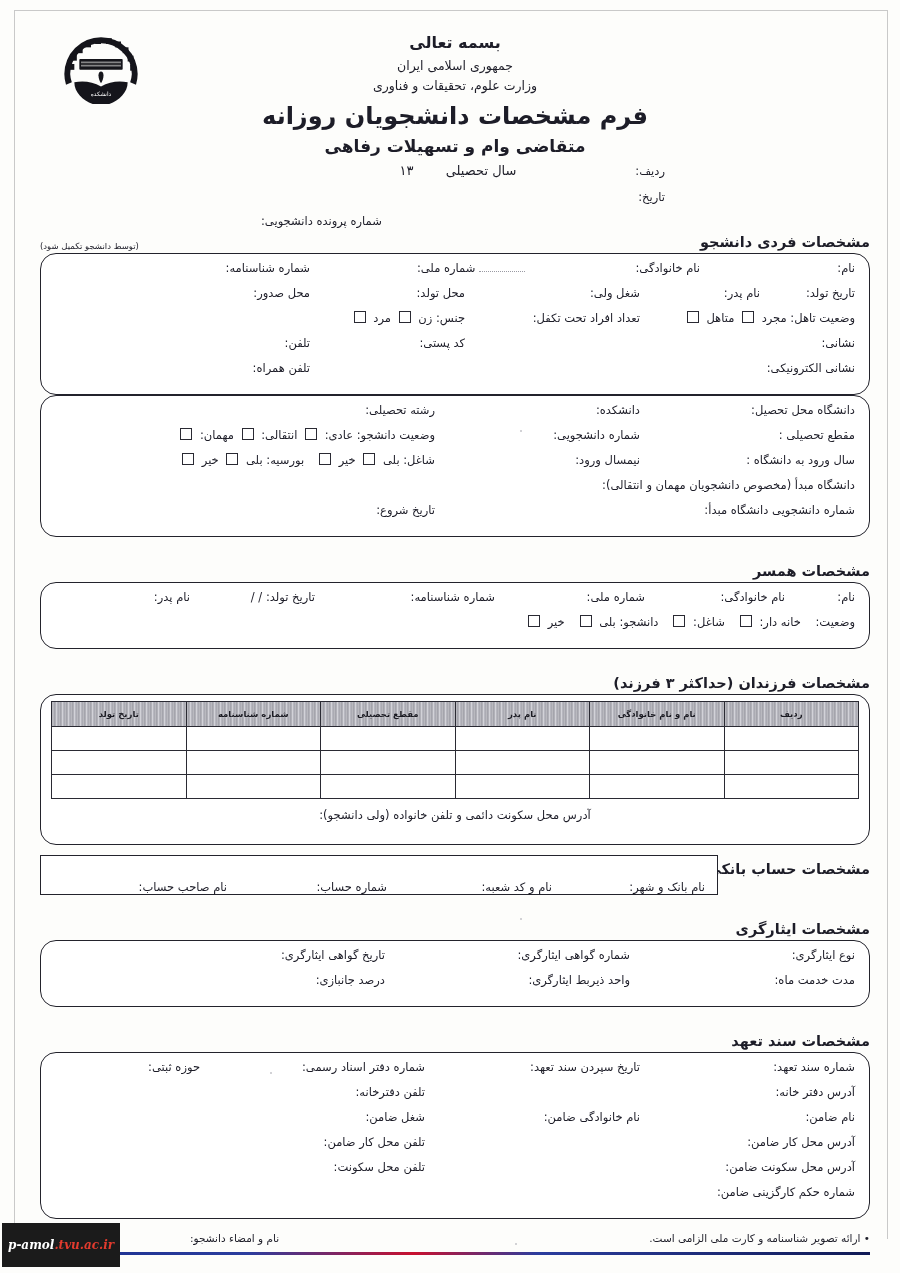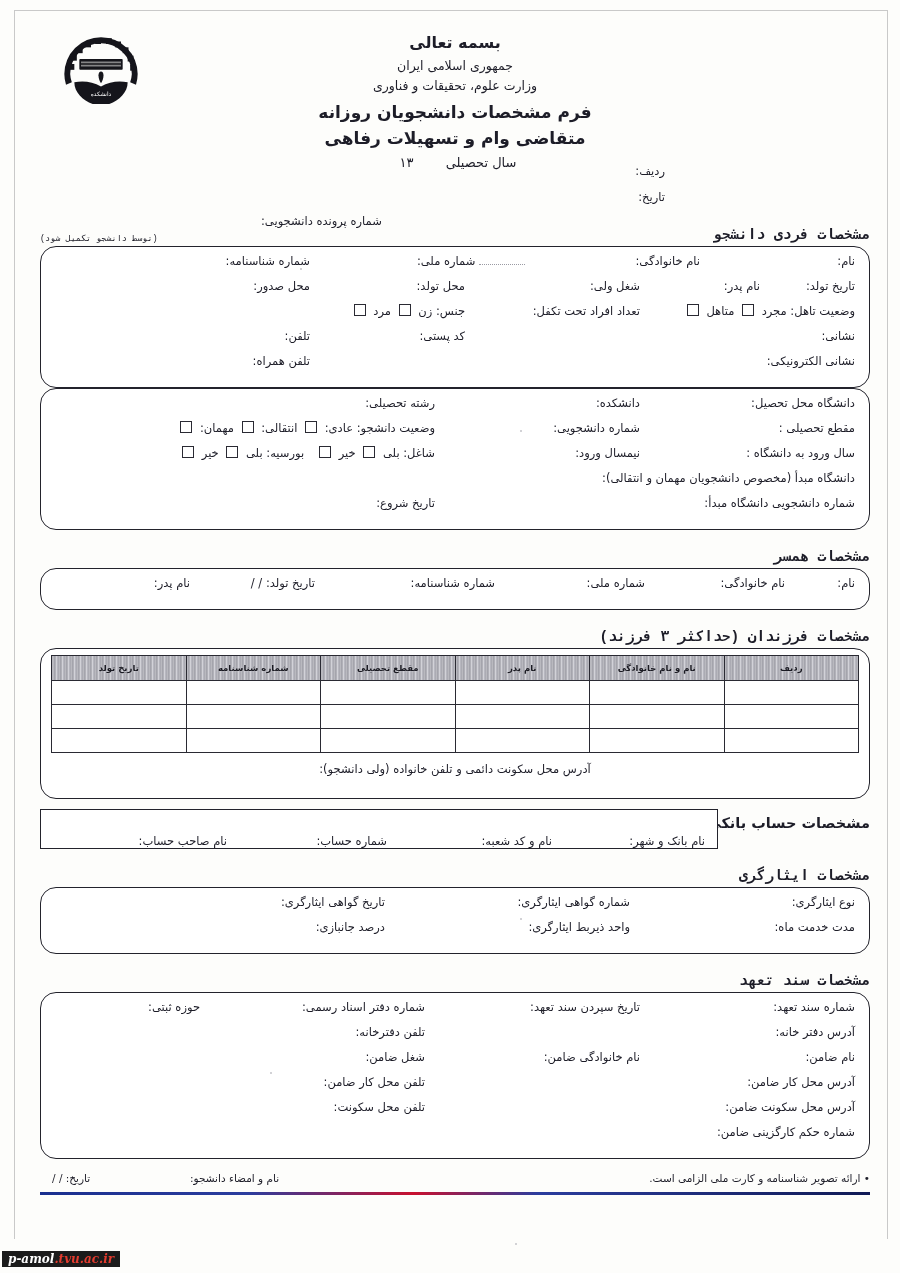--- a/index.html
+++ b/index.html
@@ -20,37 +20,37 @@
   
   .header{position:relative;height:190px;}
   .logo-left{position:absolute;left:18px;top:16px;width:86px;height:80px;}
   .logo-right{position:absolute;right:12px;top:18px;width:140px;height:120px;text-align:center;}
   .logo-right .cap1{font-size:10px;font-weight:bold;color:#24242e;margin-top:1px;letter-spacing:-.3px;}
   .logo-right .cap2{font-size:8.5px;color:#33333d;margin-top:2px;}
   .titles{position:absolute;left:0;right:0;top:15px;text-align:center;}
   .t-basmala{font-size:16px;font-weight:bold;letter-spacing:.5px;}
   .t-line2{font-size:12.5px;margin-top:6px;}
   .t-line3{font-size:12.5px;margin-top:5px;}
-  .t-main1{font-size:17px;font-weight:bold;margin-top:9px;}
+  .t-main1{font-size:24px;font-weight:bold;margin-top:9px;}
   .t-main2{font-size:17px;font-weight:bold;margin-top:6px;}
   .t-year{font-size:13px;margin-top:7px;}
   .t-year .num{letter-spacing:4px;padding:0 28px 0 6px;}
 
   .hdr-fields{position:absolute;right:205px;top:140px;width:120px;font-size:11.5px;line-height:26px;}
   .hdr-fields div{text-align:right;}
   .hdr-file{position:absolute;left:221px;top:196px;font-size:11.5px;}
 
   
   .notice{
     margin:4px 0 0 0;border:2px solid #15151d;padding:5px 10px;
     text-align:center;font-size:11.5px;font-weight:bold;background:#fff;
   }
 
   
-  .sec-title{font-size:14.5px;font-weight:bold;margin:18px 0 3px 0;text-align:right;font-family:Liberation Mono, monospace;}
+  .sec-title{font-size:14.5px;font-weight:bold;margin:26px 0 3px 0;text-align:right;}
   .sec-title .hint{font-size:8.5px;font-weight:normal;float:left;margin-top:7px;}
   .box{
     border:1.3px solid #23232c;border-radius:16px;background:#fff;
     padding:7px 14px 8px 14px;position:relative;
   }
   .row{position:relative;height:25px;font-size:11.5px;}
   .cell{position:absolute;white-space:nowrap;}
   .cb{
     display:inline-block;width:10px;height:10px;border:1.2px solid #2a2a33;
     vertical-align:-1px;margin:0 4px;background:#fff;
@@ -80,21 +80,21 @@
   
   .footer{position:relative;margin-top:11px;height:26px;font-size:10.5px;}
   .foot-note{position:absolute;right:0;top:2px;}
   .foot-sign{position:absolute;left:150px;top:2px;}
   .foot-date{position:absolute;left:12px;top:2px;}
   .foot-rule{position:absolute;left:0;right:0;top:22px;height:3px;
     background:linear-gradient(90deg,#1a2f8f 0%,#2b3d9e 25%,#c8102e 45%,#2b3d9e 60%,#101a55 100%);}
 
   .watermark{
     position:absolute;left:2px;bottom:6px;background:#1b1b1b;color:#fff;
-    font-size:12px;font-style:italic;font-weight:bold;padding:1px 6px;
+    font-size:12px;font-style:italic;font-weight:bold;padding:15px 6px;
     font-family:"DejaVu Serif","Liberation Serif",serif;
   }
   .watermark .red{color:#e23b2e;}
 
   
   .speck{position:absolute;width:2px;height:2px;background:#c3c3c9;border-radius:50%;}
 </style>
 </head>
 <body>
 
@@ -248,20 +248,37 @@
         <span class="cell" style="right:0">نام:</span>
         <span class="cell" style="right:70px">نام خانوادگی:</span>
         <span class="cell" style="right:210px">شماره ملی:</span>
         <span class="cell" style="right:360px">شماره شناسنامه:</span>
         <span class="cell" style="right:540px">
           <span>تاریخ تولد:</span>
           <span>/      /</span>
         </span>
         <span class="cell" style="right:665px">نام پدر:</span>
       </div>
+      <div class="row">
+        <span class="cell" style="right:0">
+          <span>وضعیت:</span>
+          &nbsp;&nbsp;
+          <span>خانه دار:</span>
+          <span class="cb"></span>
+          &nbsp;
+          <span>شاغل:</span>
+          <span class="cb"></span>
+          &nbsp;
+          <span>دانشجو: بلی</span>
+          <span class="cb"></span>
+          &nbsp;
+          <span>خیر</span>
+          <span class="cb"></span>
+        </span>
+      </div>
     </div>
 
     <div class="sec-title">مشخصات فرزندان (حداکثر ۳ فرزند)</div>
     <div class="kids-box">
       <table class="kids">
         <thead>
           <tr>
             <th>ردیف</th>
             <th>نام و نام خانوادگی</th>
             <th>نام پدر</th>

